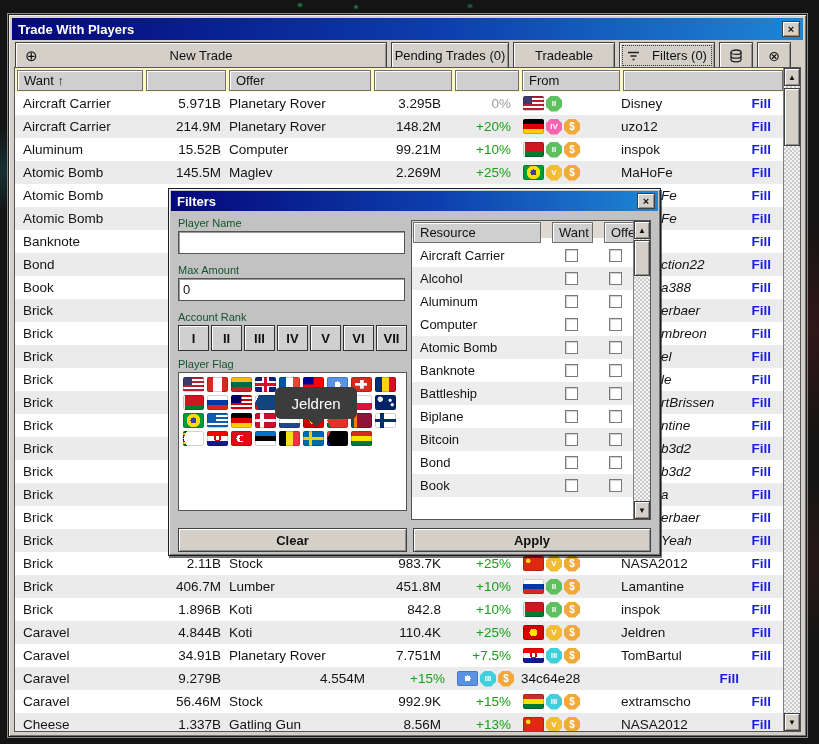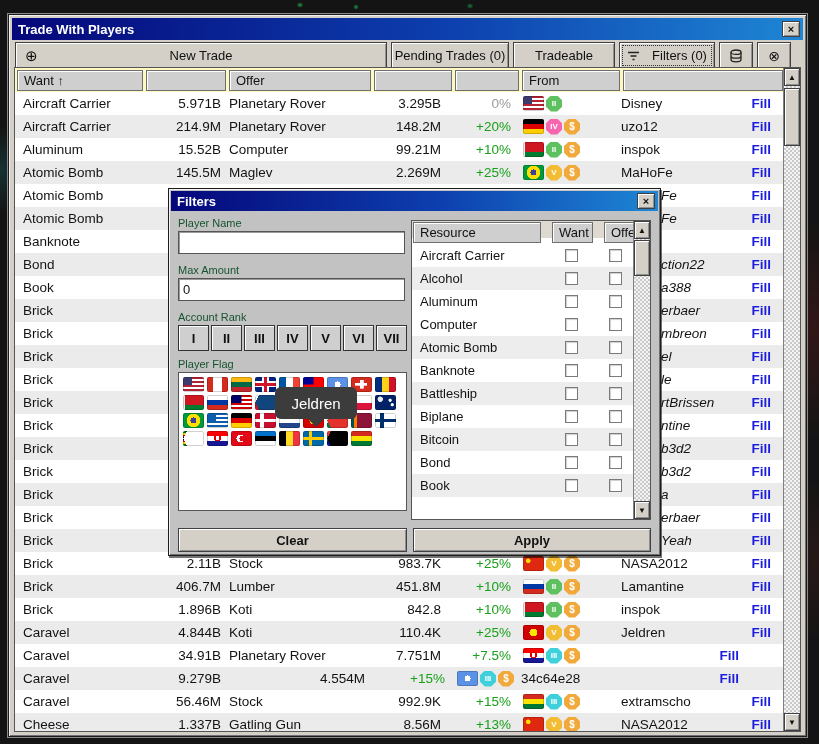--- a/index.html
+++ b/index.html
@@ -428,20 +428,21 @@
             <div class="c">Caravel</div>
             <div class="c amt">34.91B</div>
             <div class="c">Planetary Rover</div>
             <div class="c amt">7.751M</div>
             <div class="c pct">+7.5%</div>
             <div class="c badges">
               <span class="flag" style="background: radial-gradient(circle at 50% 46%, rgb(255, 255, 255) 0px, rgb(255, 255, 255) 2px, rgb(221, 0, 0) 2px, rgb(221, 0, 0) 3.5px, transparent 3.5px), linear-gradient(rgb(255, 0, 0) 0px, rgb(255, 0, 0) 33%, rgb(255, 255, 255) 33%, rgb(255, 255, 255) 67%, rgb(23, 23, 150) 67%);"></span>
               <span class="badge" style="background: rgb(63, 208, 220);">III</span>
               <span class="badge money" style="background: rgb(242, 169, 59);">$</span>
             </div>
+            <div class="c name">TomBartul</div>
             <div class="c fillcell"><span class="fill-link">Fill</span></div>
           </div>
           <div class="trow odd">
             <div class="c">Caravel</div>
             <div class="c amt">9.279B</div>
             <div class="c amt">4.554M</div>
             <div class="c pct">+15%</div>
             <div class="c badges">
               <span class="flag" style="background: radial-gradient(circle, rgb(255, 255, 255) 0px, rgb(255, 255, 255) 3px, rgb(91, 146, 229) 3px);"></span>
               <span class="badge" style="background: rgb(63, 208, 220);">III</span>

